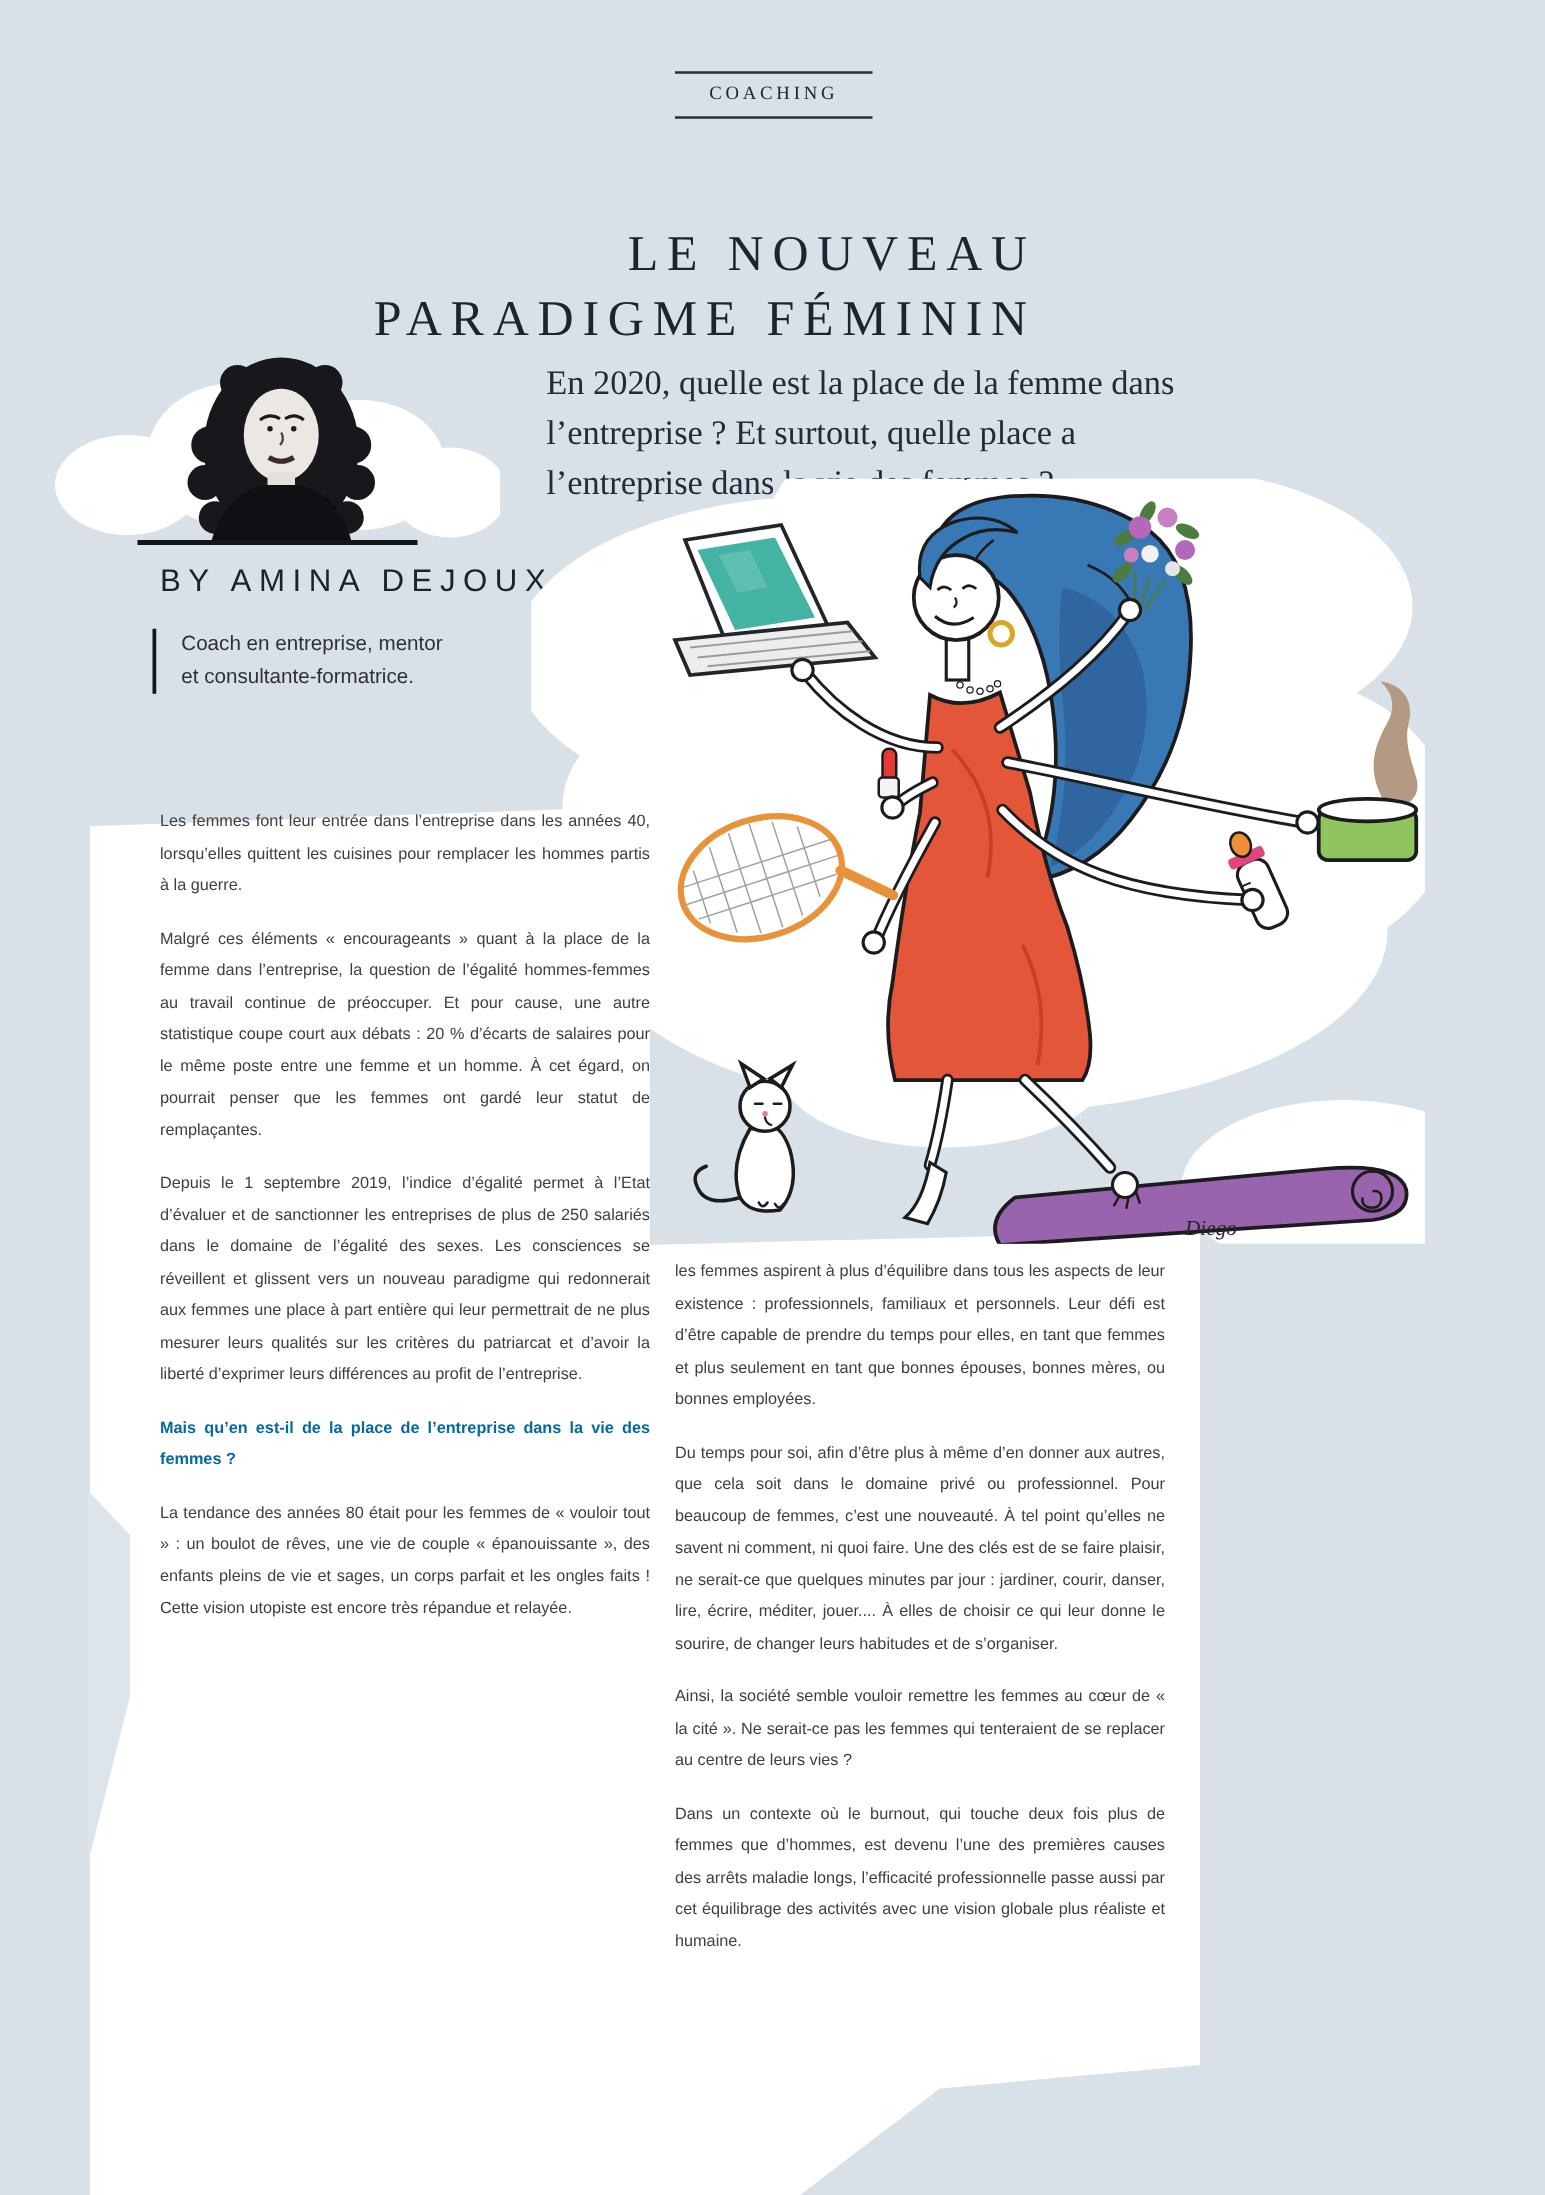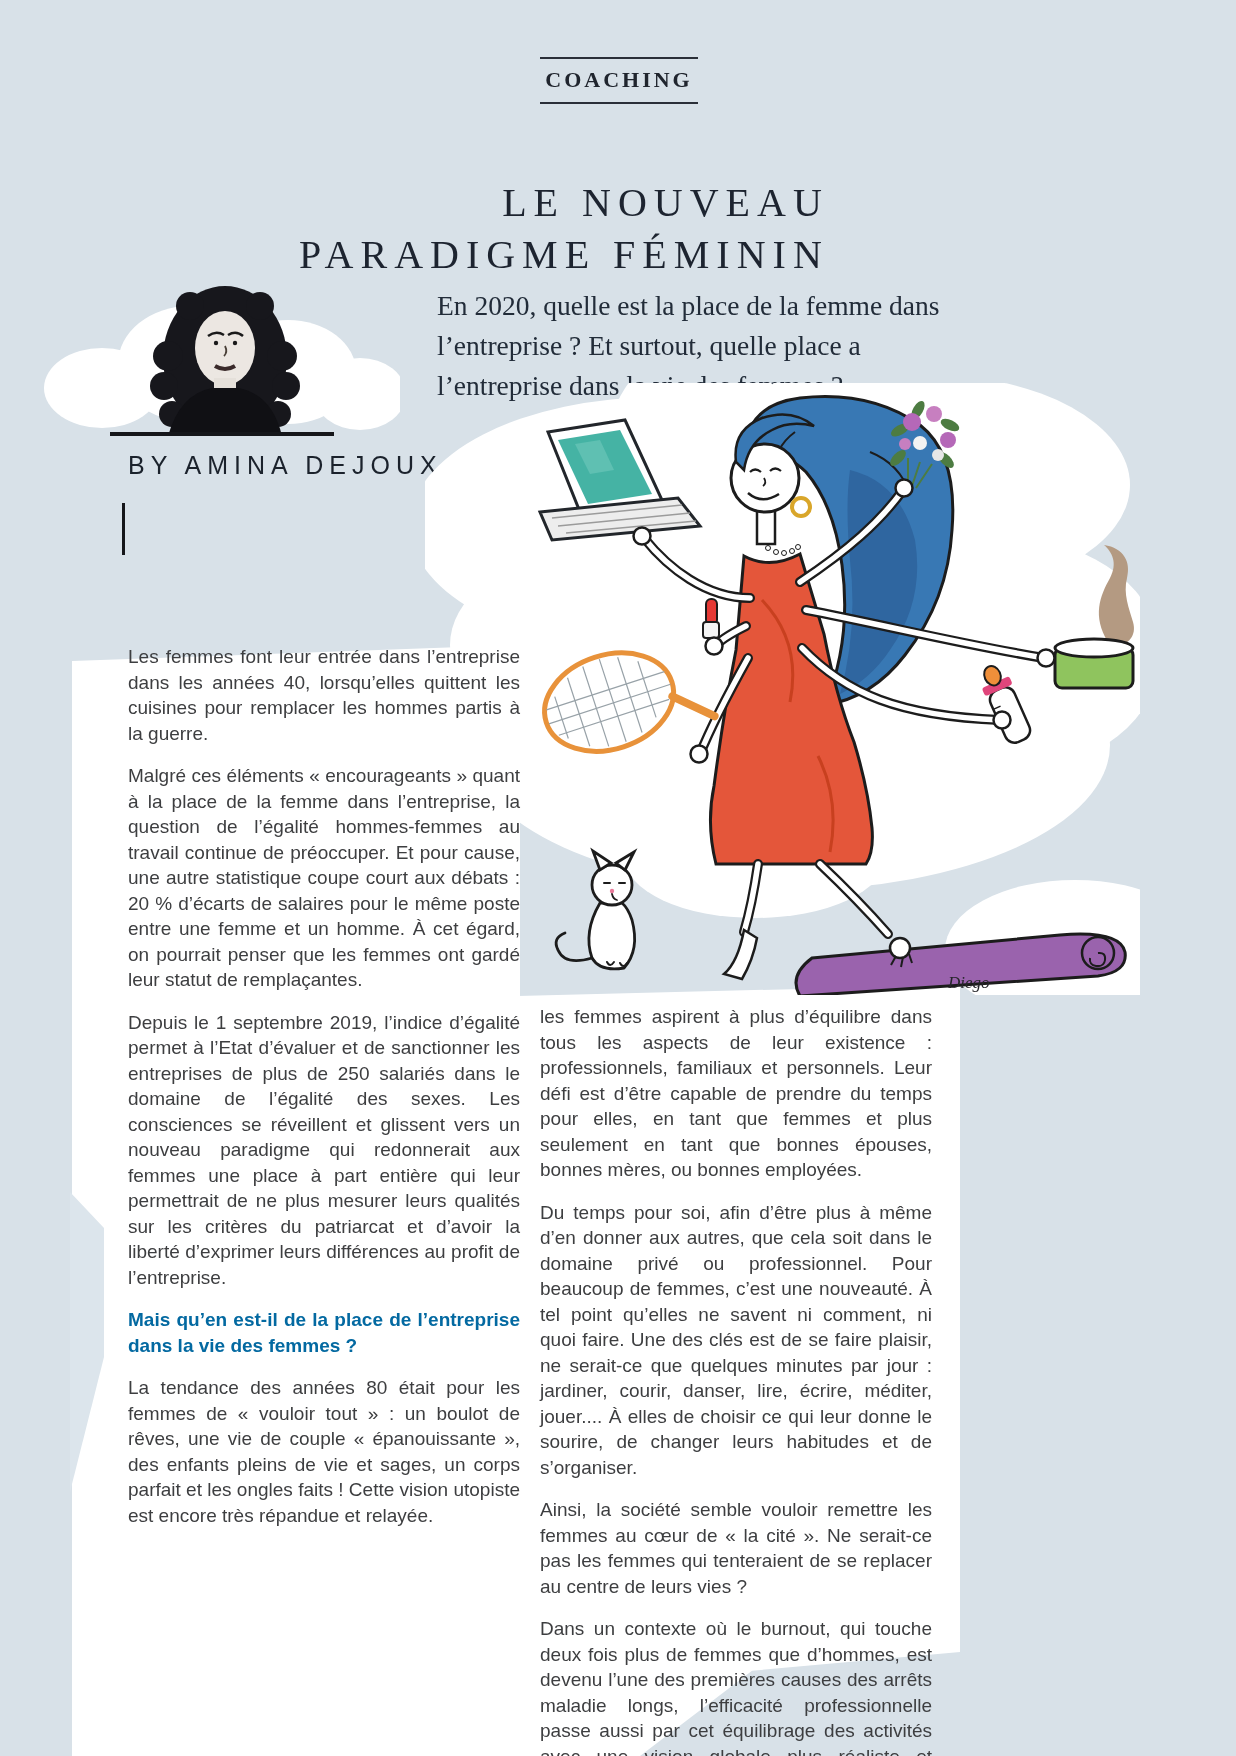--- a/index.html
+++ b/index.html
@@ -31,21 +31,21 @@
     background:#dce5ec;
     clip-path:polygon(0 0,100% 12%,100% 55%,0 100%);
   }
   
   .kicker-wrap{
     position:absolute;left:540px;top:57px;width:158px;text-align:center;
   }
   .kicker-rule{height:2px;background:#2a2f38;}
   .kicker-text{
     font-family:"Liberation Serif",serif;
-    font-size:22px;font-weight:bold;letter-spacing:3px;color:#20252e;
+    font-size:15px;font-weight:normal;letter-spacing:3px;color:#20252e;
     padding:8px 0 9px 0;
   }
   
   .title{
     position:absolute;left:299px;top:150px;
     font-family:"Liberation Serif",serif;
     font-size:40px;line-height:52px;letter-spacing:7px;
     color:#1d2430;font-weight:500;text-align:right;
   }
   
@@ -63,21 +63,21 @@
   .role-bar{
     position:absolute;left:122px;top:503px;width:3px;height:52px;background:#15161a;
   }
   .role{
     position:absolute;left:145px;top:502px;
     font-size:16.5px;line-height:26px;color:#2f3033;
   }
   
   .col{
     position:absolute;width:392px;
-    font-size:19px;line-height:25.5px;color:#3d3e40;
+    font-size:13px;line-height:25.5px;color:#3d3e40;
     text-align:justify;
   }
   .col-left{left:128px;top:644px;}
   .col-right{left:540px;top:1004px;}
   .col p{margin:0 0 17px 0;}
   .col p.hd{font-weight:bold;color:#0369a1;}
   
   .portrait-svg{position:absolute;left:40px;top:276px;}
   .illu-svg{position:absolute;left:425px;top:383px;}
   .sig{font-family:"Liberation Serif",serif;font-style:italic;font-size:17px;fill:#26262a;}
@@ -129,20 +129,21 @@
       <path d="M185 70 q3 6 -1 10" stroke="#4a4038" stroke-width="1.8" fill="none"></path>
       <path d="M175 90 q10 6 20 0" stroke="#3a2a2a" stroke-width="4" fill="none"></path>
       <rect x="174" y="102" width="22" height="14" fill="#e5e0da"></rect>
       <path d="M128 160 Q140 118 172 112 L 198 112 Q232 118 242 160 Z" fill="#101014"></path>
     </g>
     <rect x="70" y="156" width="224" height="4" fill="#15161a"></rect>
   </svg>
 
   <div class="byline">BY AMINA DEJOUX</div>
   <div class="role-bar"></div>
+  <div class="role"><span>Coach en entreprise, mentor</span><br><span>et consultante-formatrice.</span></div>
 
   <svg class="illu-svg" width="715" height="612" viewBox="425 383 715 612">
 
     <g fill="#ffffff">
       <ellipse cx="660" cy="525" rx="250" ry="128"></ellipse>
       <ellipse cx="930" cy="485" rx="200" ry="110"></ellipse>
       <circle cx="700" cy="438" r="90"></circle>
       <circle cx="850" cy="420" r="85"></circle>
       <ellipse cx="1015" cy="655" rx="145" ry="115"></ellipse>
       <ellipse cx="565" cy="645" rx="115" ry="85"></ellipse>

